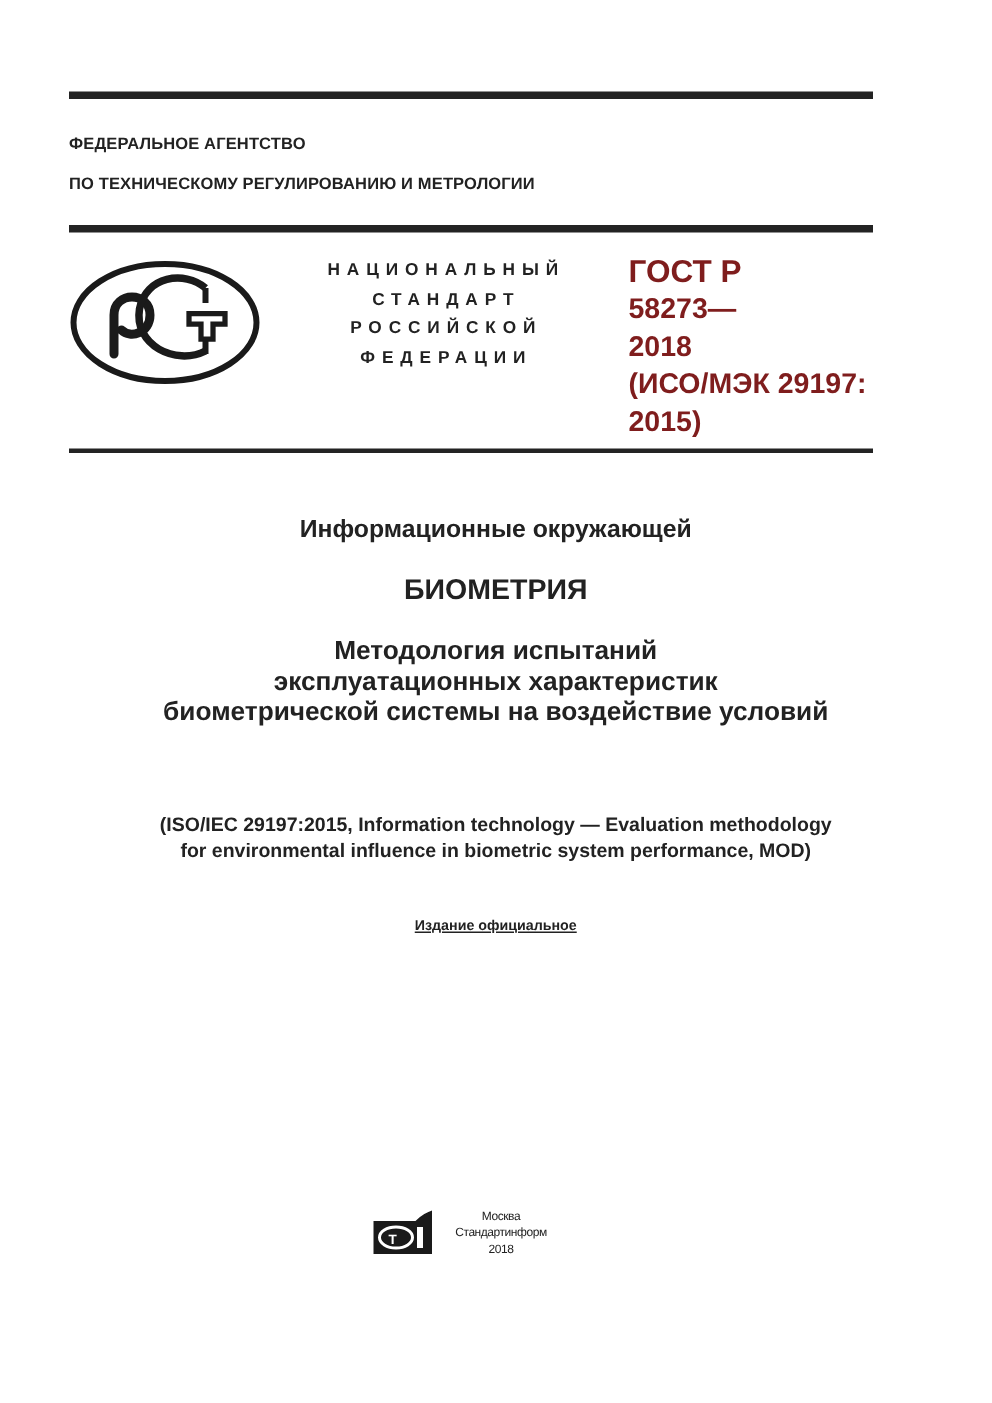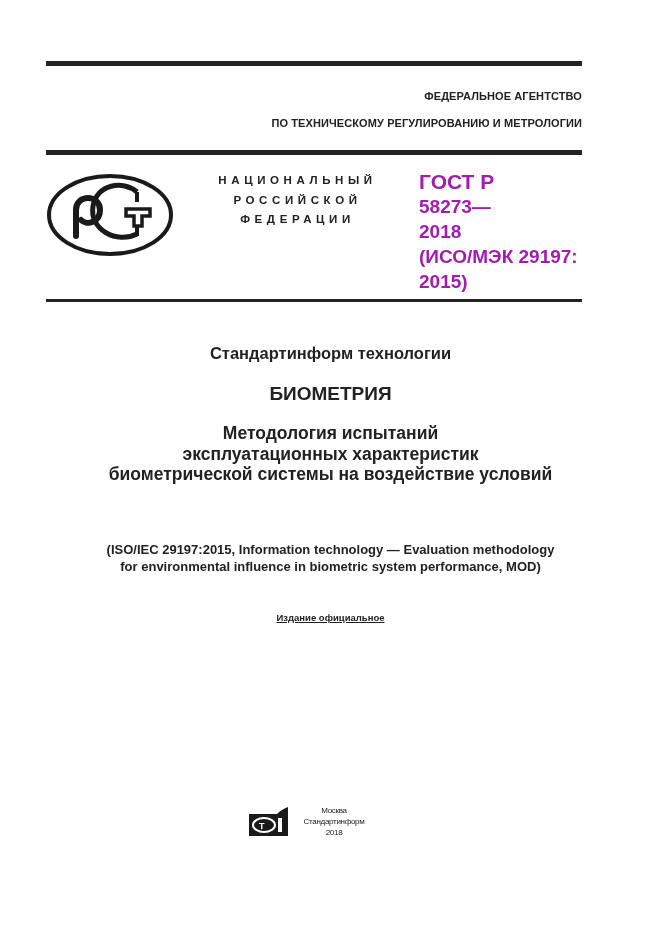--- a/index.html
+++ b/index.html
@@ -7,37 +7,37 @@
       width: 661px; height: 935px; position: relative; overflow: hidden;
       font-family: "Liberation Sans", "DejaVu Sans", sans-serif;
       color: #222222;
     }
     .rule { position: absolute; left: 46px; width: 536px; background: #232323; }
     .rule-1 { top: 61px; height: 5px; }
     .rule-2 { top: 150px; height: 5px; }
     .rule-3 { top: 299px; height: 3px; }
 
     .agency {
-      position: absolute; left: 46px; width: 536px; text-align: right;
+      position: absolute; left: 46px; width: 536px; text-align: left;
       font-weight: bold; font-size: 11px; letter-spacing: 0.1px;
     }
     .agency-1 { top: 90px; }
     .agency-2 { top: 117px; }
 
     .logo { position: absolute; left: 45px; top: 172px; width: 130px; height: 86px; }
 
     .national {
       position: absolute; left: 205px; top: 171px; width: 185px; text-align: center;
       font-weight: bold; font-size: 11.5px; letter-spacing: 4.6px; line-height: 19.5px;
     }
     .national div { white-space: nowrap; }
 
     .gost {
       position: absolute; left: 419px; top: 169px; width: 180px;
-      font-weight: bold; font-size: 19px; line-height: 25px; color: #a21caf;
+      font-weight: bold; font-size: 19px; line-height: 25px; color: #7f1d1d;
     }
     .gost .l1 { font-size: 21px; }
 
     .center { position: absolute; left: 20px; width: 621px; text-align: center; font-weight: bold; }
     .subject { top: 344px; font-size: 16.5px; }
     .title { top: 383px; font-size: 19px; }
     .subtitle { top: 423px; font-size: 17.5px; line-height: 20.5px; }
     .intl { top: 541px; font-size: 13px; line-height: 17px; }
     .edition { top: 612px; font-size: 9.5px; text-decoration: underline; }
 
@@ -66,35 +66,36 @@
     <path d="M92 20 C78 8 52 12 48 34 C44 58 72 72 92 62" fill="none" stroke="#1a1a1a" stroke-width="5"></path>
     <path d="M92 20 L92 30" stroke="#1a1a1a" stroke-width="4"></path>
     <path d="M92 55 L92 64" stroke="#1a1a1a" stroke-width="4"></path>
 
     <path d="M81 37 H105 V44 H97 V54 H89 V44 H81 Z" fill="none" stroke="#1a1a1a" stroke-width="3.5"></path>
   </svg>
 </div>
 
 <div class="national">
   <div>НАЦИОНАЛЬНЫЙ</div>
+  <div>СТАНДАРТ</div>
   <div>РОССИЙСКОЙ</div>
   <div>ФЕДЕРАЦИИ</div>
 </div>
 
 <div class="gost">
   <div class="l1">ГОСТ Р</div>
   <div>58273—</div>
   <div>2018</div>
   <div>(ИСО/МЭК 29197:</div>
   <div>2015)</div>
 </div>
 
 <div class="rule rule-3"></div>
 
-<div class="center subject">Стандартинформ технологии</div>
+<div class="center subject">Информационные окружающей</div>
 <div class="center title">БИОМЕТРИЯ</div>
 
 <div class="center subtitle">
   <div>Методология испытаний</div>
   <div>эксплуатационных характеристик</div>
   <div>биометрической системы на воздействие условий</div>
 </div>
 
 <div class="center intl">
   <div>(ISO/IEC 29197:2015, Information technology — Evaluation methodology</div>

